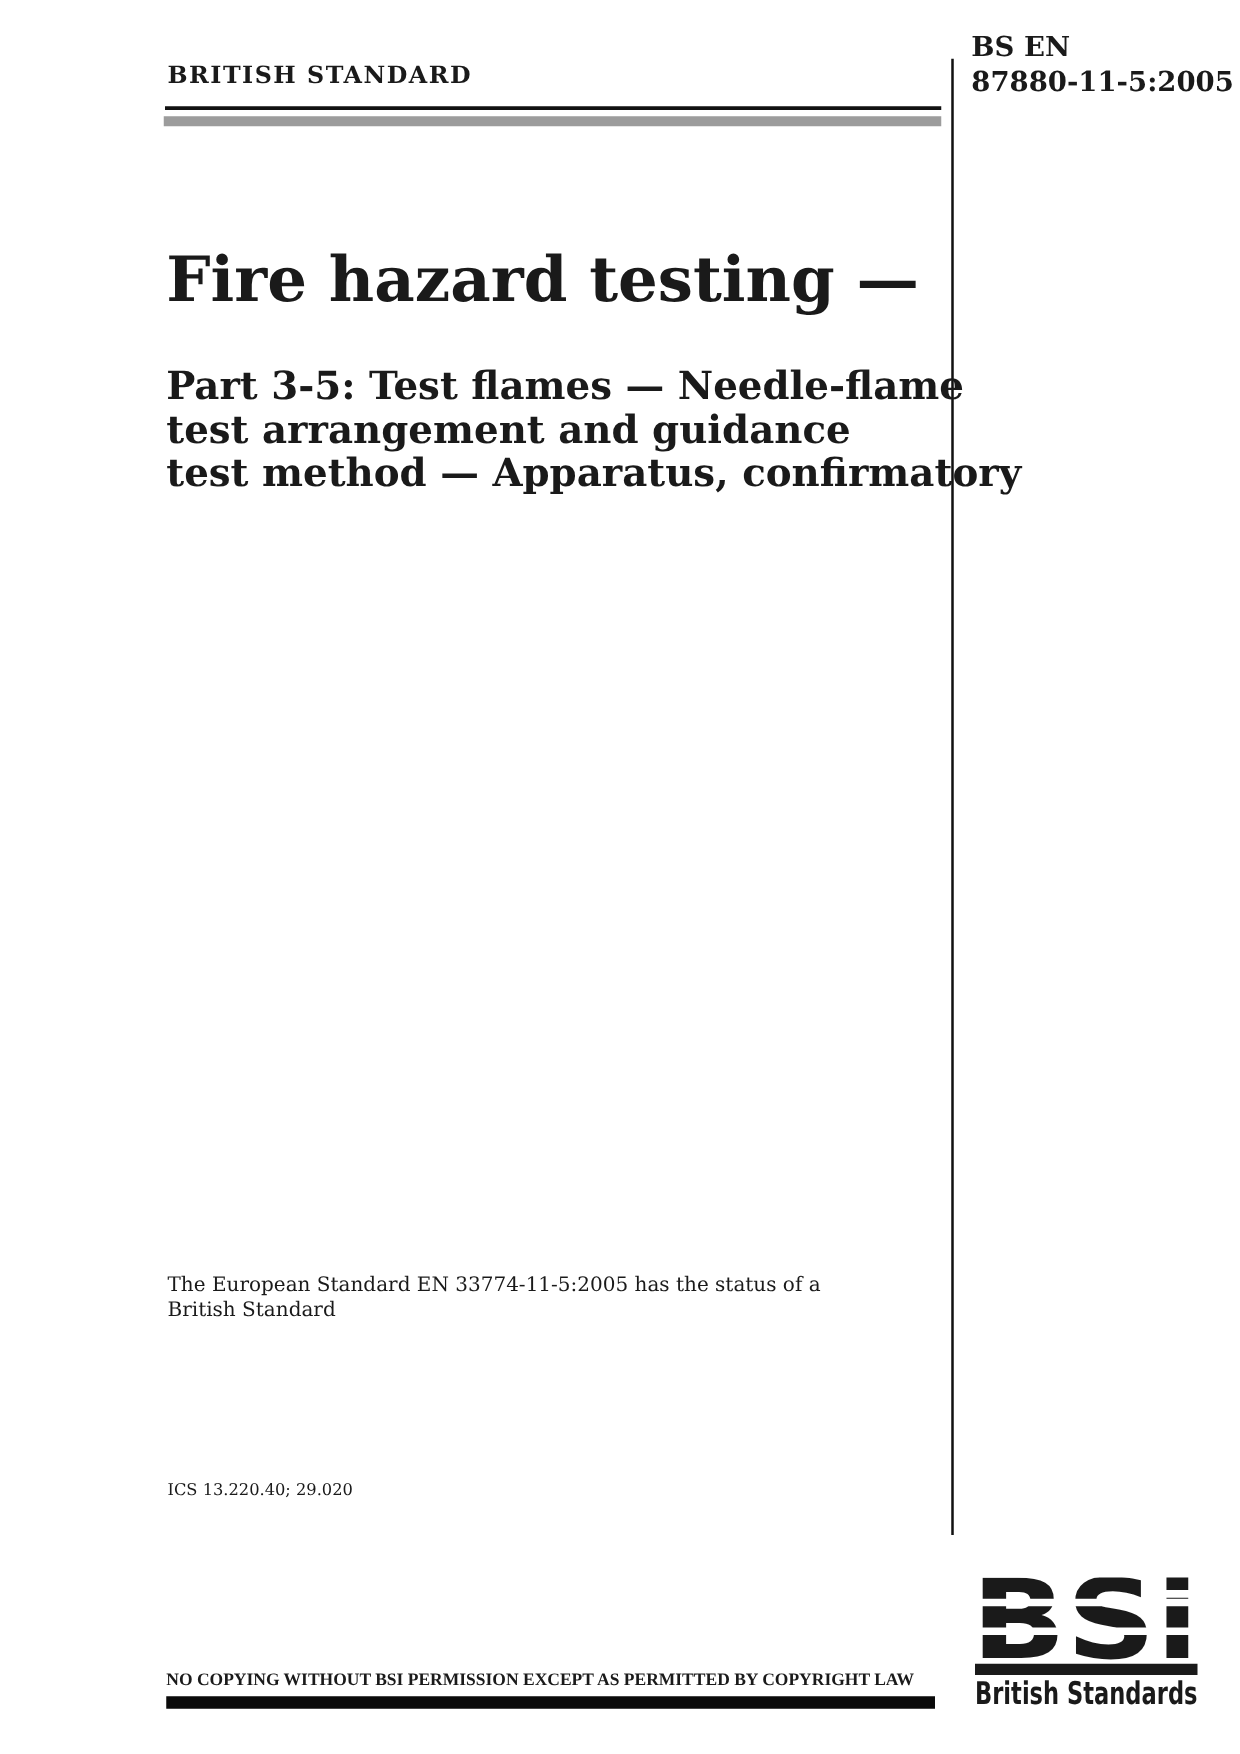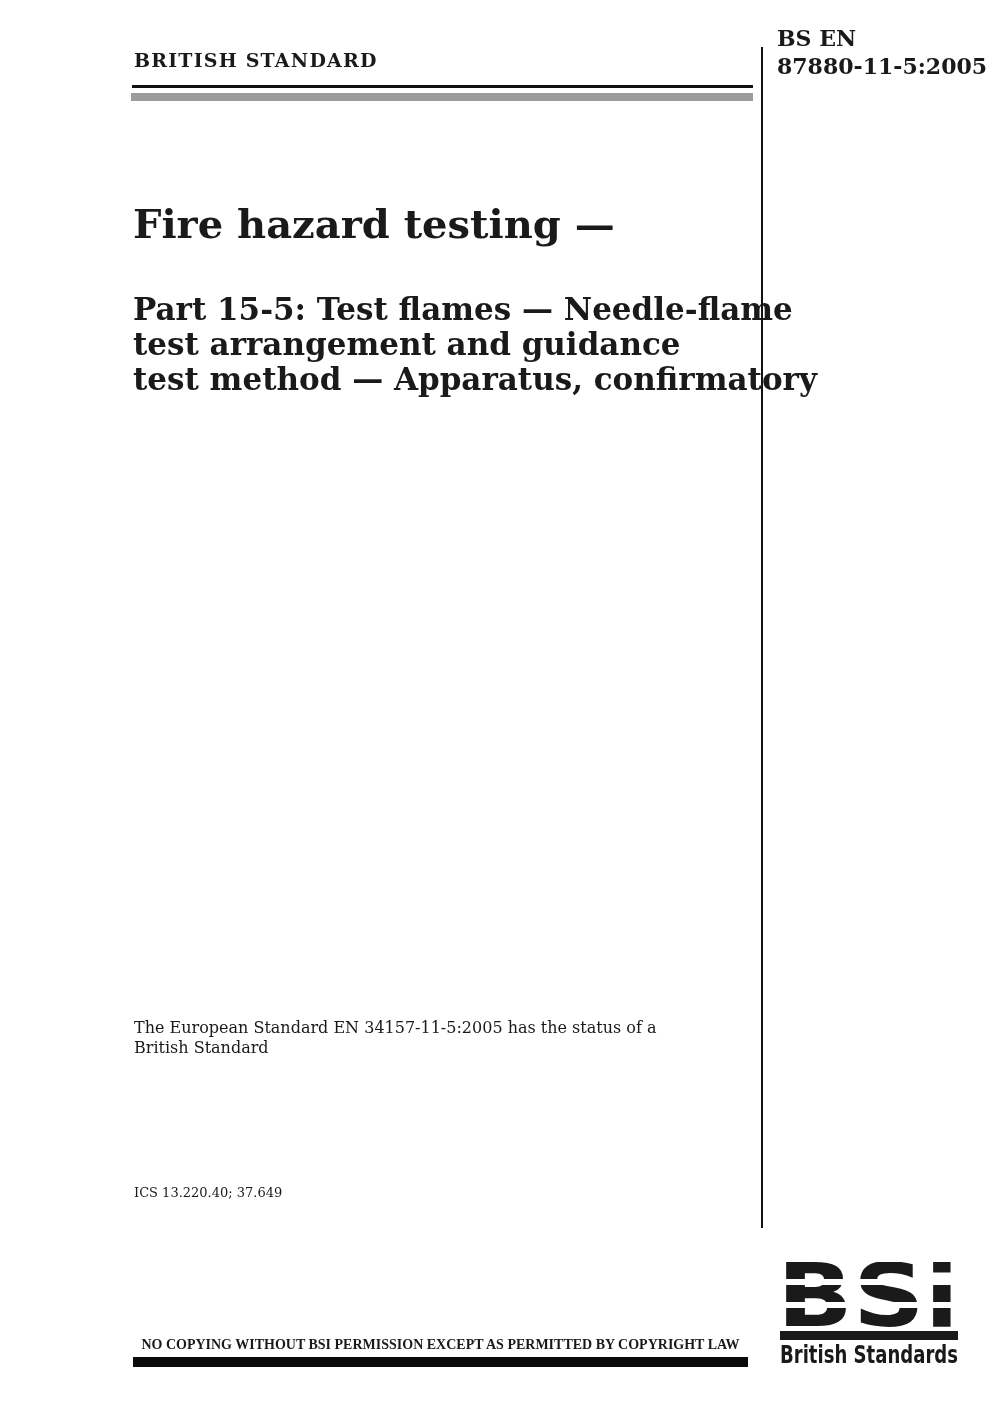--- a/index.html
+++ b/index.html
@@ -57,21 +57,21 @@
     font-size: 22px;
     font-weight: bold;
     line-height: 28px;
     white-space: nowrap;
   }
   .title {
     position: absolute;
     left: 133px;
     top: 198px;
     margin: 0;
-    font-size: 40px;
+    font-size: 50px;
     font-weight: bold;
     line-height: 52px;
     white-space: nowrap;
   }
   .subtitle {
     position: absolute;
     left: 133px;
     top: 292px;
     font-size: 31px;
     font-weight: bold;
@@ -93,21 +93,21 @@
     top: 1185px;
     font-size: 13px;
     line-height: 16px;
     white-space: nowrap;
   }
   .copyright {
     position: absolute;
     left: 133px;
     top: 1336px;
     width: 615px;
-    text-align: center;
+    text-align: left;
     font-family: "Liberation Serif", serif;
     font-size: 14px;
     font-weight: bold;
     line-height: 18px;
     white-space: nowrap;
   }
   .bottom-bar {
     position: absolute;
     left: 133px;
     top: 1357px;
@@ -136,31 +136,31 @@
   <div class="vdivider"></div>
 
   <div class="doc-ref">
     <div>BS EN</div>
     <div>87880-11-5:2005</div>
   </div>
 
   <h1 class="title">Fire hazard testing —</h1>
 
   <div class="subtitle">
-    <div>Part 15-5: Test flames — Needle-flame</div>
+    <div>Part 3-5: Test flames — Needle-flame</div>
     <div>test arrangement and guidance</div>
     <div>test method — Apparatus, confirmatory</div>
   </div>
 
   <div class="status">
-    <div>The European Standard EN 34157-11-5:2005 has the status of a</div>
+    <div>The European Standard EN 33774-11-5:2005 has the status of a</div>
     <div>British Standard</div>
   </div>
 
-  <div class="ics">ICS 13.220.40; 37.649</div>
+  <div class="ics">ICS 13.220.40; 29.020</div>
 
   <div class="copyright">NO COPYING WITHOUT BSI PERMISSION EXCEPT AS PERMITTED BY COPYRIGHT LAW</div>
 
   <div class="bottom-bar"></div>
 
   <div class="bsi-logo">
     <svg width="180" height="112" viewBox="0 0 180 112" xmlns="http://www.w3.org/2000/svg">
       <text x="-2" y="64" font-family="DejaVu Sans, sans-serif" font-weight="bold" font-size="88" fill="#1a1a1a" textLength="182" lengthAdjust="spacingAndGlyphs">BSi</text>
       <rect x="0" y="17" width="180" height="6" fill="#ffffff"></rect>
       <rect x="0" y="40" width="180" height="6" fill="#ffffff"></rect>

